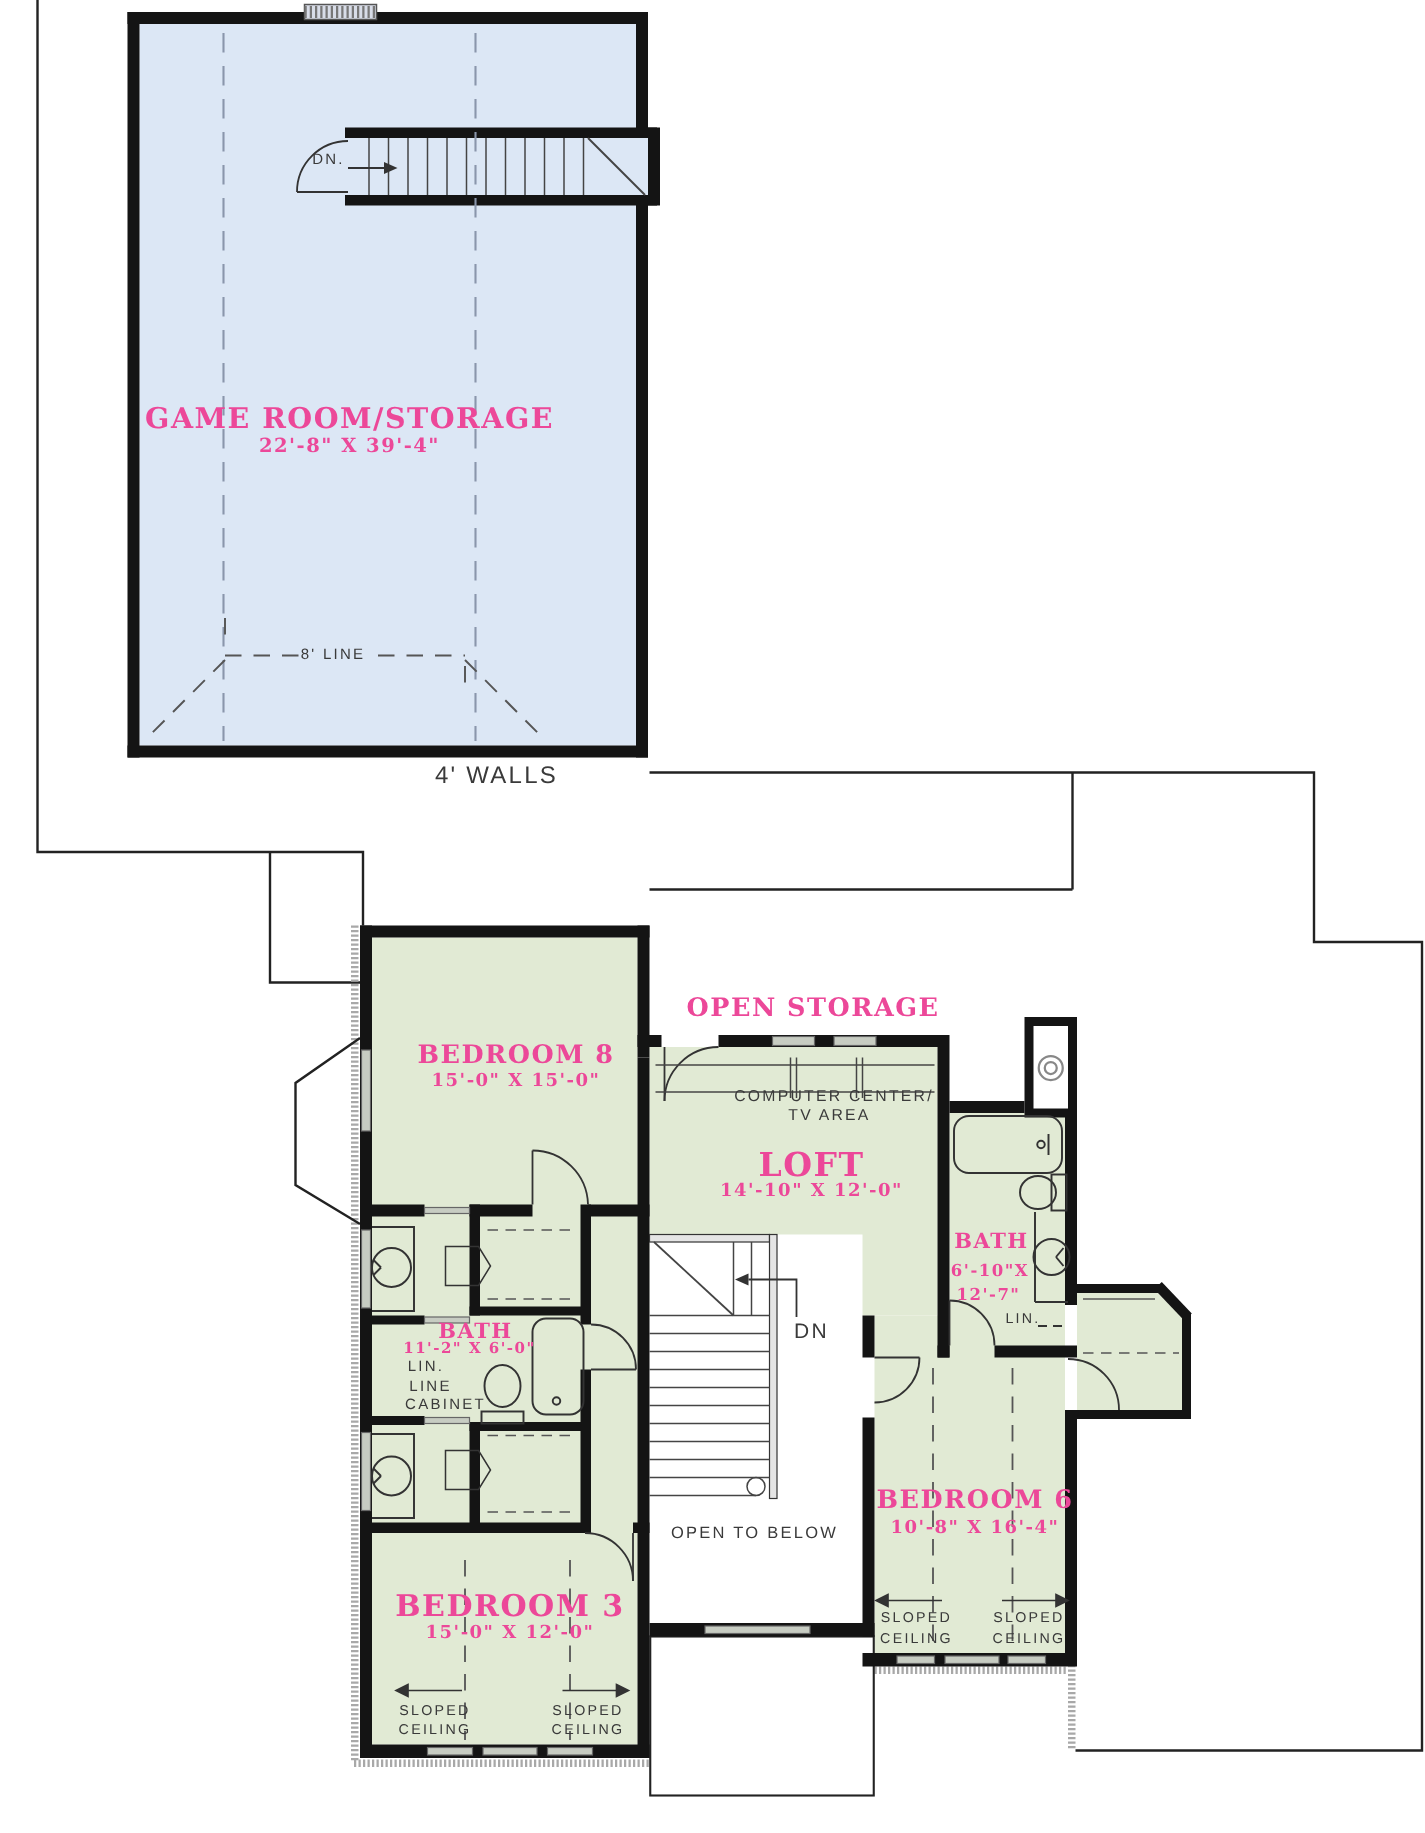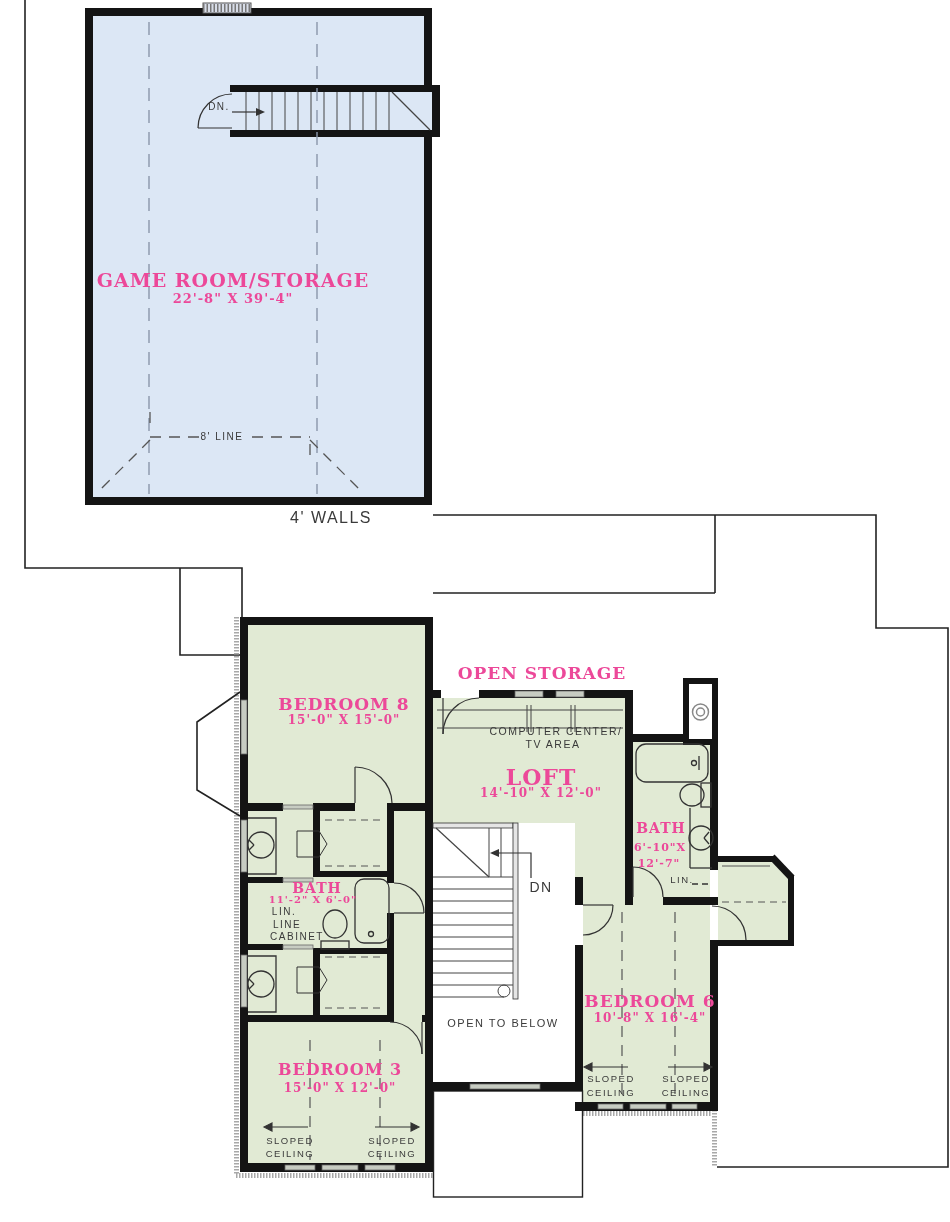--- a/index.html
+++ b/index.html
@@ -288,21 +288,21 @@
 
   <div class="lbl stencil" style="left:317px;top:888px;font-size:14px">BATH</div>
   <div class="lbl stencil" style="left:313px;top:900px;font-size:10px">11'-2" X 6'-0"</div>
   <div class="lbl arch" style="left:284px;top:912px;font-size:10px">LIN.</div>
   <div class="lbl arch" style="left:287px;top:925px;font-size:10px">LINE</div>
   <div class="lbl arch" style="left:297px;top:937px;font-size:10px">CABINET</div>
 
   <div class="lbl arch" style="left:541px;top:887px;font-size:14px">DN</div>
   <div class="lbl arch" style="left:503px;top:1023px;font-size:11px">OPEN TO BELOW</div>
 
-  <div class="lbl stencil" style="left:340px;top:1070px;font-size:16px">BEDROOM 3</div>
+  <div class="lbl stencil" style="left:340px;top:1070px;font-size:20px">BEDROOM 3</div>
   <div class="lbl stencil" style="left:340px;top:1088px;font-size:12px">15'-0" X 12'-0"</div>
 
   <div class="lbl stencil" style="left:650px;top:1001px;font-size:17px">BEDROOM 6</div>
   <div class="lbl stencil" style="left:650px;top:1018px;font-size:12px">10'-8" X 16'-4"</div>
 
   <div class="lbl arch" style="left:290px;top:1141px;font-size:9.5px">SLOPED</div>
   <div class="lbl arch" style="left:290px;top:1154px;font-size:9.5px">CEILING</div>
   <div class="lbl arch" style="left:392px;top:1141px;font-size:9.5px">SLOPED</div>
   <div class="lbl arch" style="left:392px;top:1154px;font-size:9.5px">CEILING</div>
   <div class="lbl arch" style="left:611px;top:1079px;font-size:9.5px">SLOPED</div>

